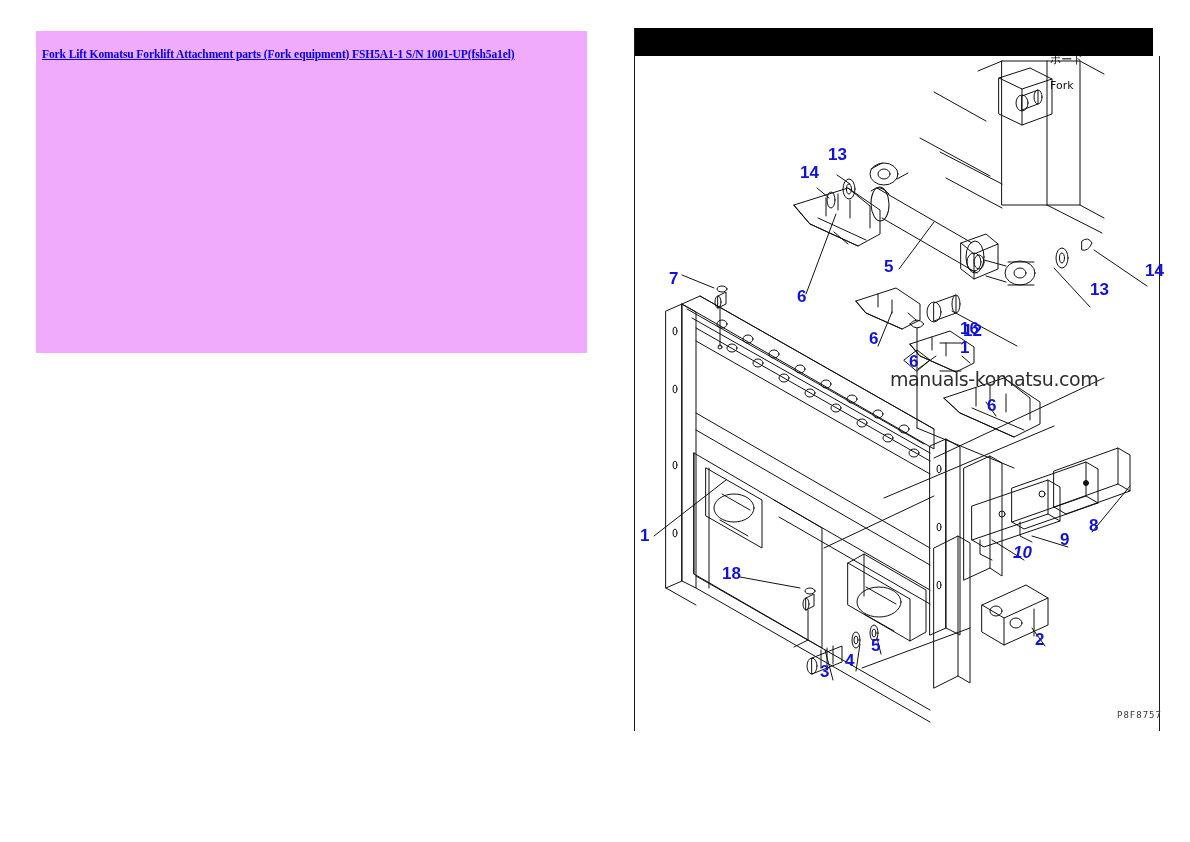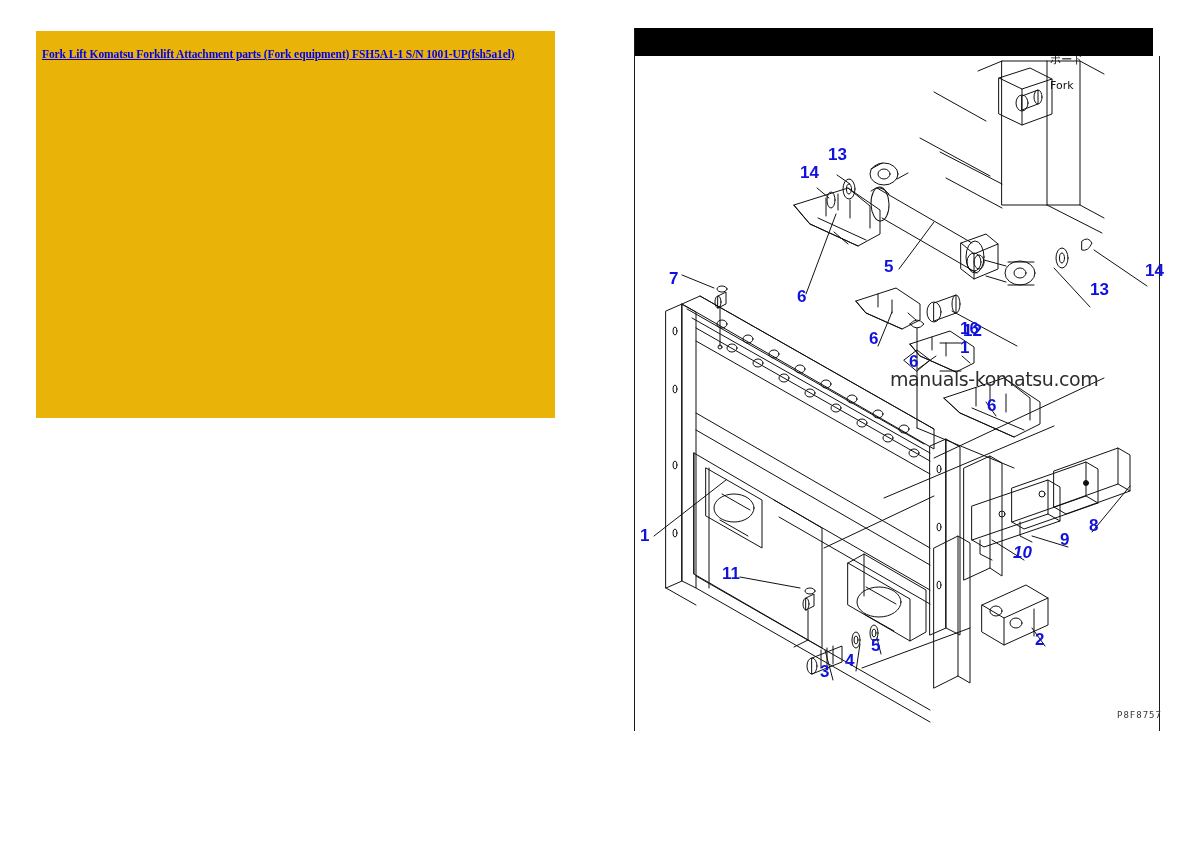--- a/index.html
+++ b/index.html
@@ -15,23 +15,24 @@
     overflow: hidden;
     font-family: "Liberation Sans", sans-serif;
   }
 
   
   #left-panel {
     position: absolute;
     left: 36px;
     top: 31px;
     width: 519px;
-    height: 387px;
-    background: #eab308;
+    height: 322px;
+    background: #f0abfc;
     overflow: hidden;
+    padding-left: 32px;
   }
   #title-link {
     position: absolute;
     left: 6px;
     top: 17px;
     white-space: nowrap;
     color: #0000ee;
     font-family: "Liberation Serif", serif;
     font-size: 11.5px;
     font-weight: bold;
@@ -413,21 +414,21 @@
     <div class="callout" style="left: 845px; top: 652px;">4</div>
     <div class="callout" style="left: 871px; top: 637px;">5</div>
     <div class="callout" style="left: 797px; top: 288px;">6</div>
     <div class="callout" style="left: 869px; top: 330px;">6</div>
     <div class="callout" style="left: 909px; top: 353px;">6</div>
     <div class="callout" style="left: 987px; top: 397px;">6</div>
     <div class="callout" style="left: 669px; top: 270px;">7</div>
     <div class="callout" style="left: 1089px; top: 517px;">8</div>
     <div class="callout" style="left: 1060px; top: 531px;">9</div>
     <div class="callout" style="left: 1013px; top: 544px; font-style: italic;">10</div>
-    <div class="callout" style="left: 722px; top: 565px;">11</div>
+    <div class="callout" style="left: 722px; top: 565px;">18</div>
     <div class="callout" style="left: 963px; top: 322px;">12</div>
     <div class="callout" style="left: 828px; top: 146px;">13</div>
     <div class="callout" style="left: 1090px; top: 281px;">13</div>
     <div class="callout" style="left: 800px; top: 164px;">14</div>
     <div class="callout" style="left: 1145px; top: 262px;">14</div>
     <div class="callout" style="left: 960px; top: 339px;">1</div>
     <div class="callout" style="left: 960px; top: 320px;">16</div>
     <div class="callout" style="left: 884px; top: 258px;">5</div>
   </div>
 

